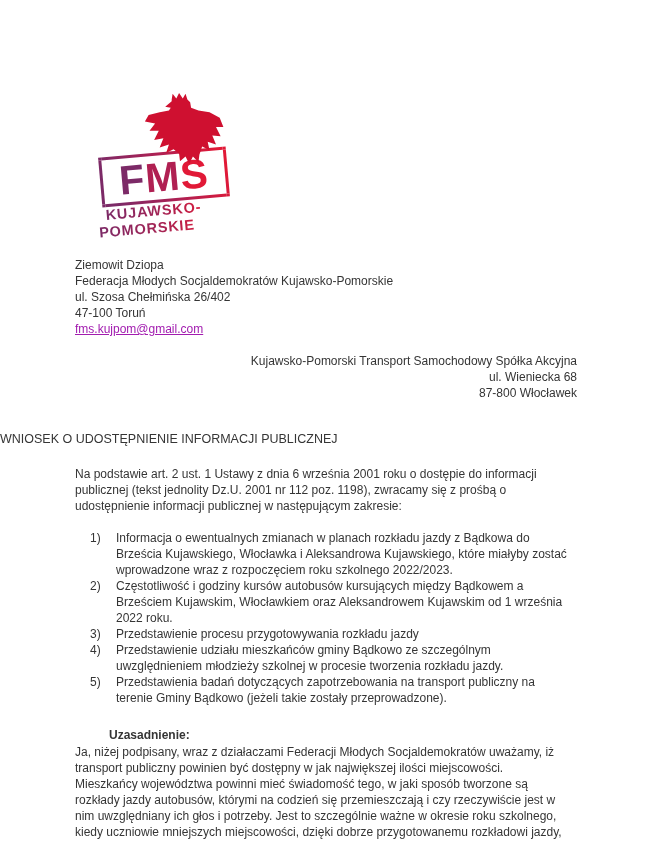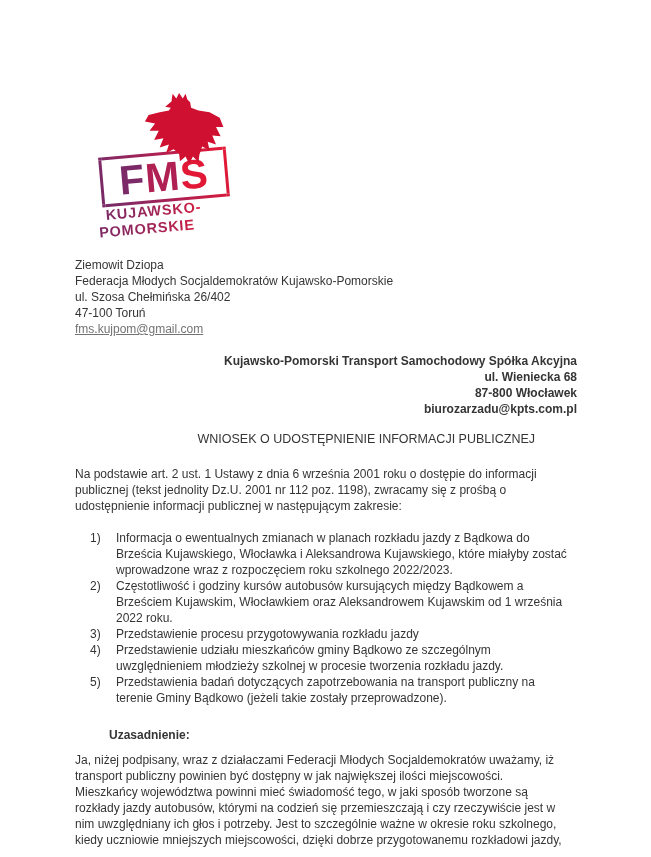--- a/index.html
+++ b/index.html
@@ -70,36 +70,35 @@
       background-clip: text;
       color: transparent;
     }
   }
   .logo-sub .line2 { margin-left: -8px; }
 
   
   .sender   { position: absolute; left: 75px;  top: 257px; }
   .sender div, .recipient div { height: 16px; }
   .sender a {
-    color: #737373;
+    color: #a21caf;
     text-decoration: underline;
     cursor: pointer;
   }
   .recipient {
     position: absolute;
     left: 75px; top: 353px;
     width: 502px;
     text-align: right;
-    font-weight: bold;
   }
   .doc-title {
     position: absolute;
     left: 0; top: 431px;
     width: 535px;
-    text-align: right;
+    text-align: left;
     font-size: 12.5px;
   }
   .intro {
     position: absolute;
     left: 75px; top: 466px;
   }
   .requests {
     position: absolute;
     left: 90px; top: 530px;
     list-style: none;
@@ -108,21 +107,21 @@
   .requests li { display: flex; }
   .requests .num { flex: 0 0 26px; width: 26px; }
   .just-head {
     position: absolute;
     left: 75px; top: 727px;
     font-weight: bold;
     margin-left: 34px;
   }
   .just-body {
     position: absolute;
-    left: 75px; top: 744px; margin-top: 8px;
+    left: 75px; top: 744px;
   }
 </style>
 </head>
 <body>
 
 <div class="page">
 
   <div class="logo">
     <svg class="eagle-svg" viewBox="0 0 100 78" aria-hidden="true">
       <polygon fill="#cf1030" points="
@@ -149,21 +148,20 @@
     <div>Federacja Młodych Socjaldemokratów Kujawsko-Pomorskie</div>
     <div>ul. Szosa Chełmińska 26/402</div>
     <div>47-100 Toruń</div>
     <div><a>fms.kujpom@gmail.com</a></div>
   </div>
 
   <div class="recipient">
     <div>Kujawsko-Pomorski Transport Samochodowy Spółka Akcyjna</div>
     <div>ul. Wieniecka 68</div>
     <div>87-800 Włocławek</div>
-    <div>biurozarzadu@kpts.com.pl</div>
   </div>
 
   <div class="doc-title">WNIOSEK O UDOSTĘPNIENIE INFORMACJI PUBLICZNEJ</div>
 
   <div class="intro pre">Na podstawie art. 2 ust. 1 Ustawy z dnia 6 września 2001 roku o dostępie do informacji
 publicznej (tekst jednolity Dz.U. 2001 nr 112 poz. 1198), zwracamy się z prośbą o
 udostępnienie informacji publicznej w następującym zakresie:</div>
 
   <ol class="requests">
     <li>

